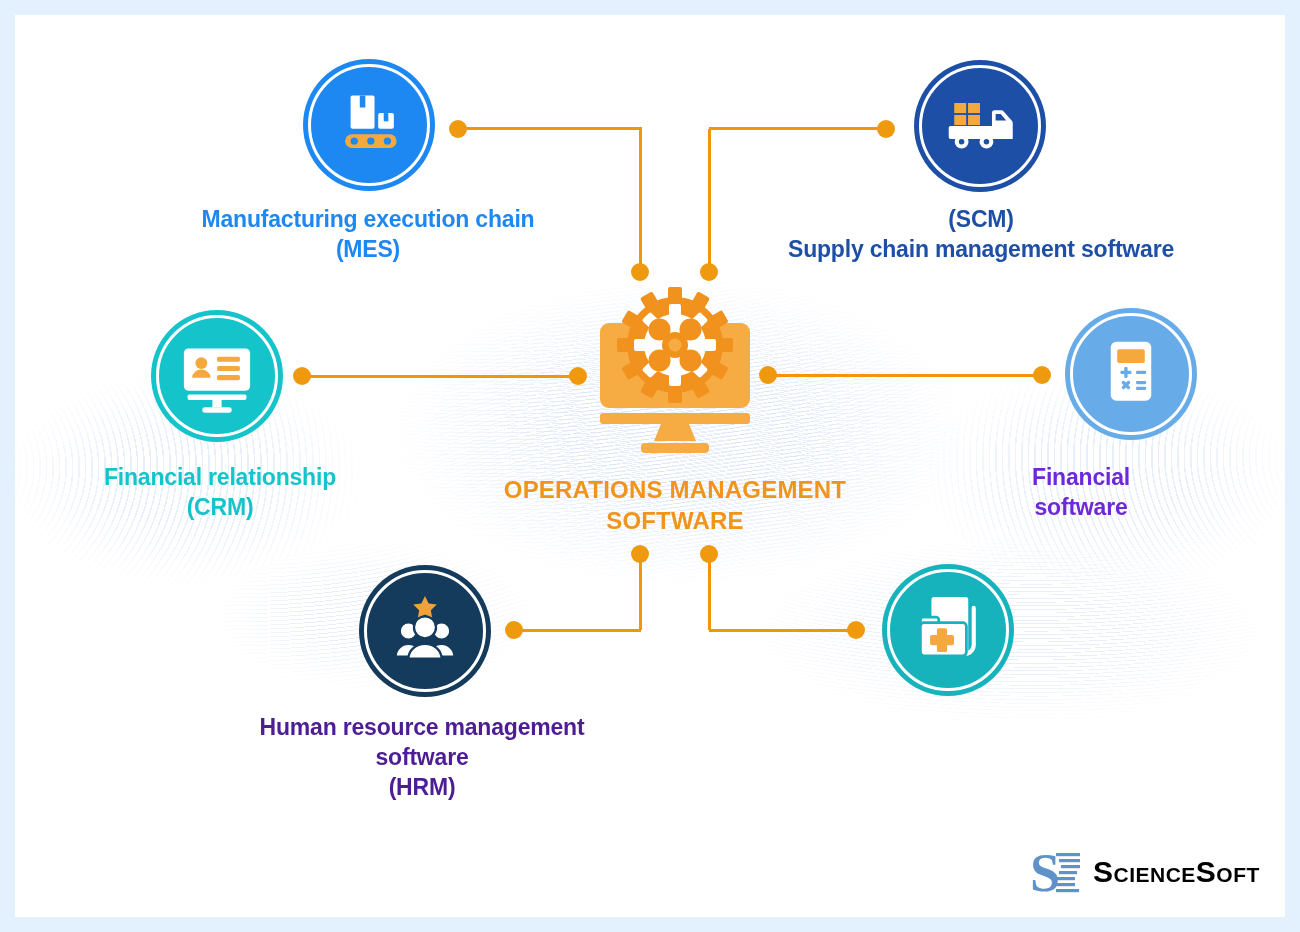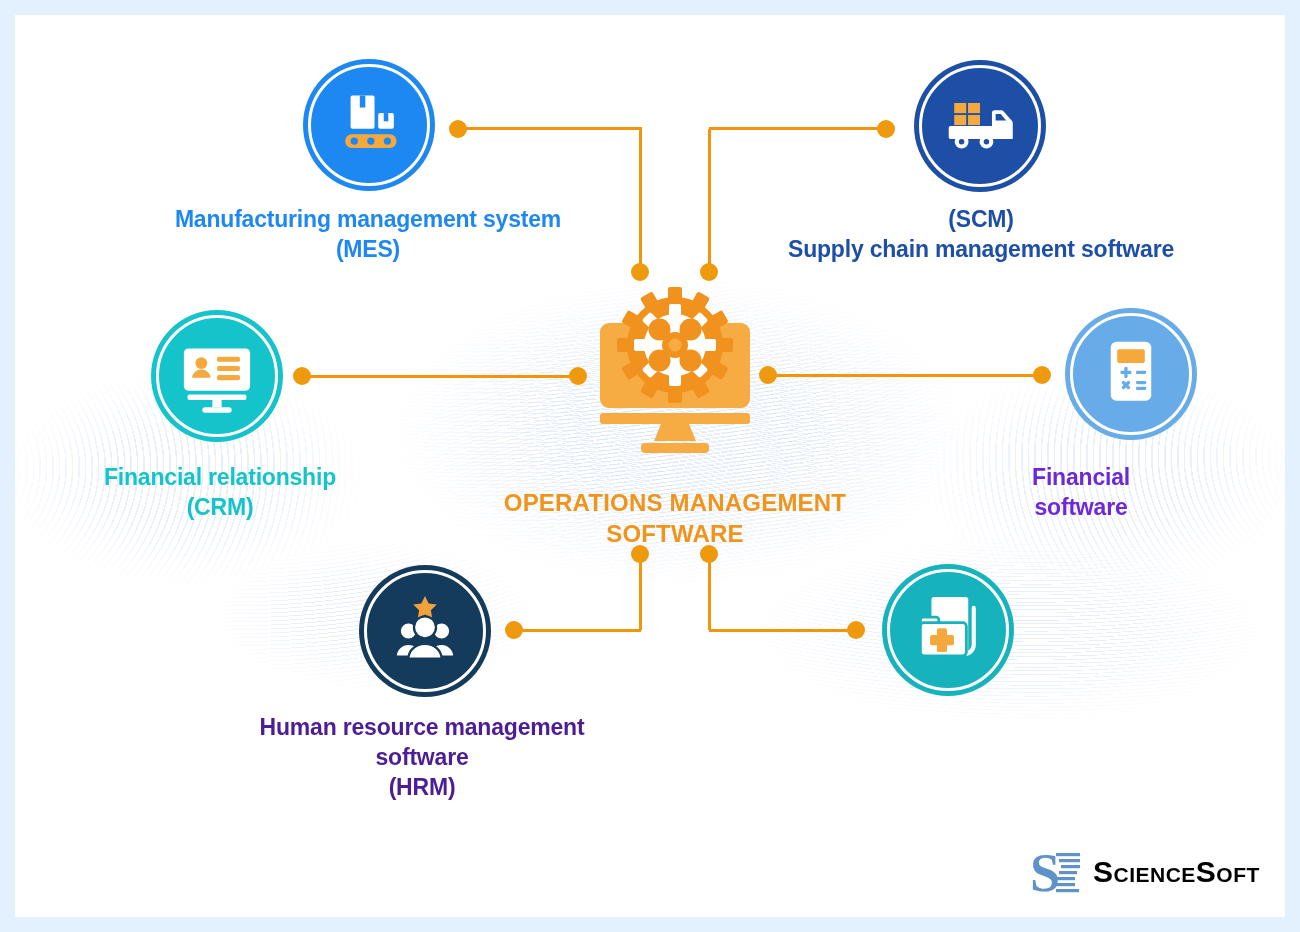--- a/index.html
+++ b/index.html
@@ -36,21 +36,21 @@
   
   .node-label{position:absolute;text-align:center;font-weight:bold;font-size:23px;line-height:30px;letter-spacing:-.2px;}
 
   
   .hline,.vline{position:absolute;background:#f2950b;}
   .hline{height:3px;}
   .vline{width:3px;}
   .dot{position:absolute;width:18px;height:18px;border-radius:50%;background:#ef990e;}
 
   .center-title{position:absolute;left:425px;top:474px;width:500px;text-align:center;
-    font-weight:bold;font-size:24px;line-height:31px;letter-spacing:.2px;margin-top:13px;}
+    font-weight:bold;font-size:24px;line-height:31px;letter-spacing:.2px;}
 
   .center-icon{position:absolute;left:592px;top:283px;}
 
   .logo{position:absolute;left:1030px;top:845px;display:flex;align-items:center;gap:9px;}
   .logo-text{font-size:30px;font-weight:bold;font-variant:small-caps;letter-spacing:.5px;line-height:54px;}
 </style>
 </head>
 <body>
 
 <div class="stage">
@@ -145,21 +145,21 @@
       <rect x="40" y="18" width="6" height="13" fill="#1e88f2"></rect>
       <rect x="60" y="37" width="17" height="17" rx="2" fill="#fff"></rect>
       <rect x="66" y="37" width="5" height="9" fill="#1e88f2"></rect>
       <rect x="24" y="60" width="56" height="15" rx="7.5" fill="#f5a93c"></rect>
       <circle cx="34" cy="67.5" r="4" fill="#1e88f2"></circle>
       <circle cx="52" cy="67.5" r="4" fill="#1e88f2"></circle>
       <circle cx="70" cy="67.5" r="4" fill="#1e88f2"></circle>
     </svg>
   </div>
   <div class="node-label" style="left: 118px; top: 204px; width: 500px; color: rgb(30, 136, 242);">
-    <div>Manufacturing management system</div>
+    <div>Manufacturing execution chain</div>
     <div>(MES)</div>
   </div>
 
   <div class="node-circle" style="left: 914px; top: 60px; background-color: rgb(29, 79, 166);">
     <svg width="92" height="92" viewBox="0 0 100 100">
       <rect x="16" y="50" width="48" height="14" rx="2" fill="#fff"></rect>
       <rect x="22" y="25" width="13" height="11" fill="#f5a93c"></rect>
       <rect x="37" y="25" width="13" height="11" fill="#f5a93c"></rect>
       <rect x="22" y="38" width="13" height="11" fill="#f5a93c"></rect>
       <rect x="37" y="38" width="13" height="11" fill="#f5a93c"></rect>

